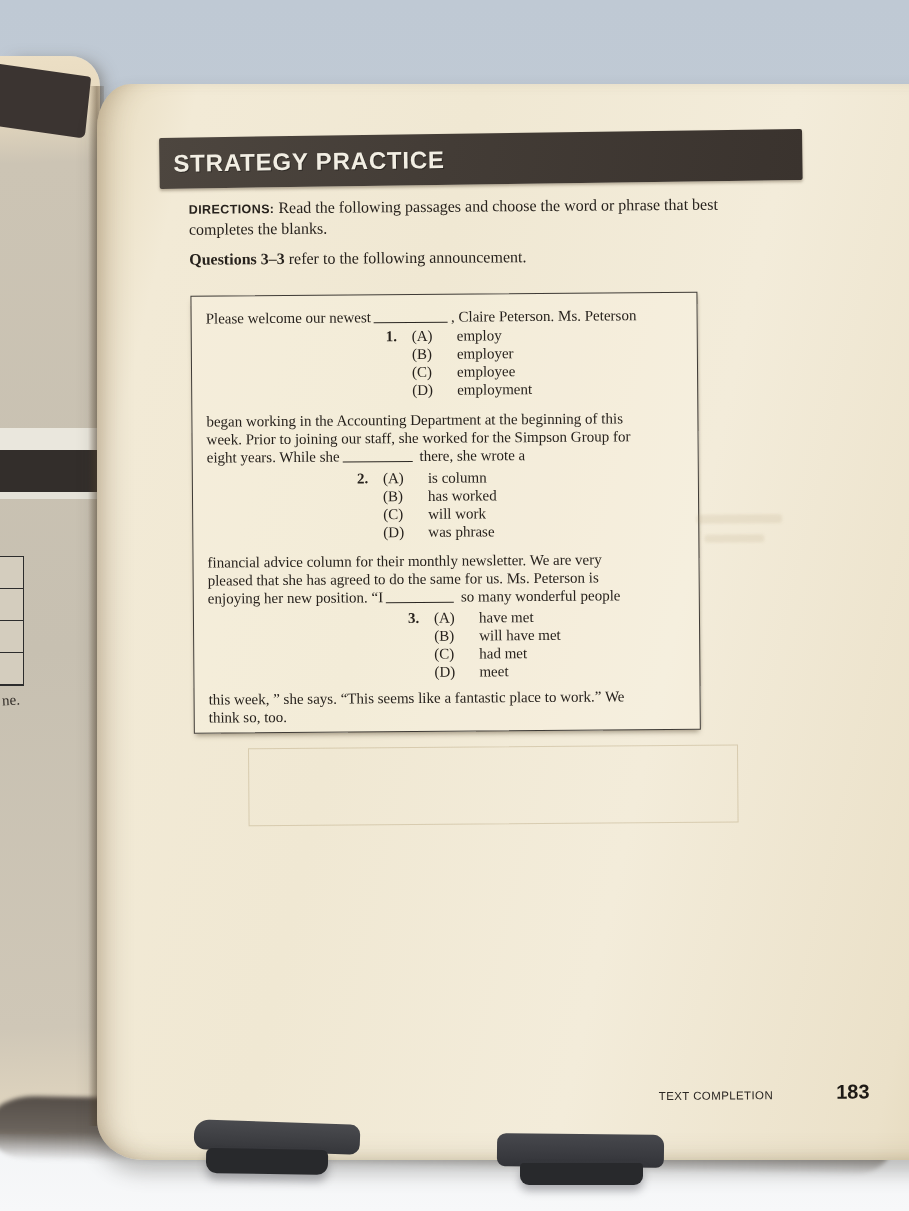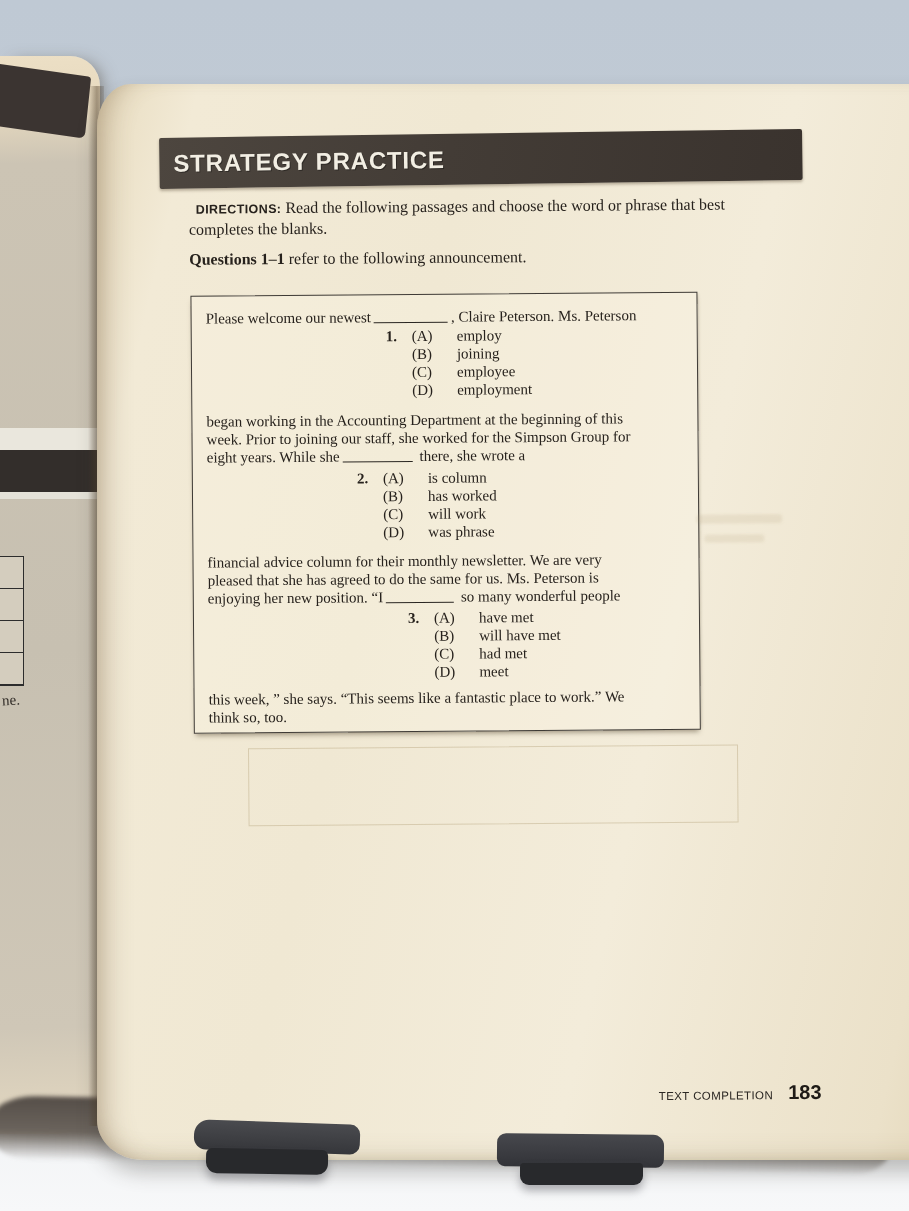--- a/index.html
+++ b/index.html
@@ -52,21 +52,21 @@
   .page-content{position:absolute;inset:0;transform:rotate(-.45deg);color:#27221d;}
   
   .hdr-bar{position:absolute;left:66px;top:49px;width:643px;height:51px;border-radius:2px;
     background:linear-gradient(100deg,#4d463f 0%,#433c36 45%,#3a332e 100%);
     display:flex;align-items:center;padding-left:14px;box-sizing:border-box;
     transform:rotate(-.35deg);box-shadow:0 2px 3px rgba(90,75,55,.4);}
   .hdr-title{font-family:"Liberation Sans",sans-serif;font-weight:bold;font-size:24px;
     letter-spacing:.8px;color:#f2eee3;text-shadow:1px 1px 0 rgba(0,0,0,.35);}
   
   .dir-wrap{position:absolute;left:95px;top:112px;width:620px;font-size:16px;line-height:19px;}
-  .dir-label{font-family:"Liberation Sans",sans-serif;font-weight:bold;font-size:12.5px;letter-spacing:.4px;margin-left:7px;}
+  .dir-label{font-family:"Liberation Sans",sans-serif;font-weight:bold;font-size:12.5px;letter-spacing:.4px;}
   .nowrap{white-space:nowrap;}
   .intro{margin-top:11px;}
   .b{font-weight:bold;}
   
   .qbox{position:absolute;left:96px;top:209px;width:507px;height:438px;box-sizing:border-box;
     border:1.6px solid #3f3b36;background:rgba(255,251,238,.22);
     padding:13px 14px;font-size:15px;line-height:18px;
     box-shadow:0 4px 5px -2px rgba(100,88,65,.55),2px 0 3px -2px rgba(100,88,65,.35);}
   .bx-line{white-space:nowrap;}
   .blank{display:inline-block;height:.85em;border-bottom:1.35px solid #2b2722;margin:0 3px -1px 3px;}
@@ -81,21 +81,21 @@
   
   .ghost-box{position:absolute;left:150px;top:662px;width:488px;height:76px;
     border:1px solid rgba(168,148,106,.35);}
   .ghost-line{position:absolute;background:rgba(160,140,100,.14);filter:blur(1.5px);border-radius:3px;}
   .gl1{left:600px;top:432px;width:86px;height:9px;}
   .gl2{left:608px;top:452px;width:60px;height:8px;}
   
   .footer{position:absolute;left:558px;top:999px;display:flex;align-items:baseline;gap:15px;
     font-family:"Liberation Sans",sans-serif;}
   .footer-section{font-weight:normal;font-size:11.5px;letter-spacing:.4px;color:#2c2824;}
-  .footer-page{font-weight:bold;font-size:20px;color:#1e1a16;}
+  .footer-page{font-weight:bold;font-size:20px;color:#1e1a16;margin-left:48px;}
 </style>
 </head>
 <body>
 
 <div class="stage">
 
   <div class="left-page">
     <div class="lp-bar1"></div>
     <div class="lp-stripe1"></div>
     <div class="lp-bar2"></div>
@@ -117,37 +117,37 @@
     <div class="edge-stack"></div>
     <div class="page-content">
 
       <div class="hdr-bar">
         <span class="hdr-title">STRATEGY PRACTICE</span>
       </div>
 
       <div class="dir-wrap">
         <div class="nowrap"><span class="dir-label">DIRECTIONS:</span><span> Read the following passages and choose the word or phrase that best</span></div>
         <div>completes the blanks.</div>
-        <div class="intro nowrap"><span class="b">Questions 1–1</span><span> refer to the following announcement.</span></div>
+        <div class="intro nowrap"><span class="b">Questions 3–3</span><span> refer to the following announcement.</span></div>
       </div>
 
       <div class="qbox">
 
         <div class="bx-line"><span>Please welcome our newest</span><span class="blank blank-a"></span><span>, Claire Peterson. Ms. Peterson</span></div>
 
         <div class="q-block q1">
           <div class="q-row">
               <span class="q-num">1.</span>
               <span class="q-letter">(A)</span>
               <span>employ</span>
             </div>
           <div class="q-row">
               <span class="q-num"></span>
               <span class="q-letter">(B)</span>
-              <span>joining</span>
+              <span>employer</span>
             </div>
           <div class="q-row">
               <span class="q-num"></span>
               <span class="q-letter">(C)</span>
               <span>employee</span>
             </div>
           <div class="q-row">
               <span class="q-num"></span>
               <span class="q-letter">(D)</span>
               <span>employment</span>

